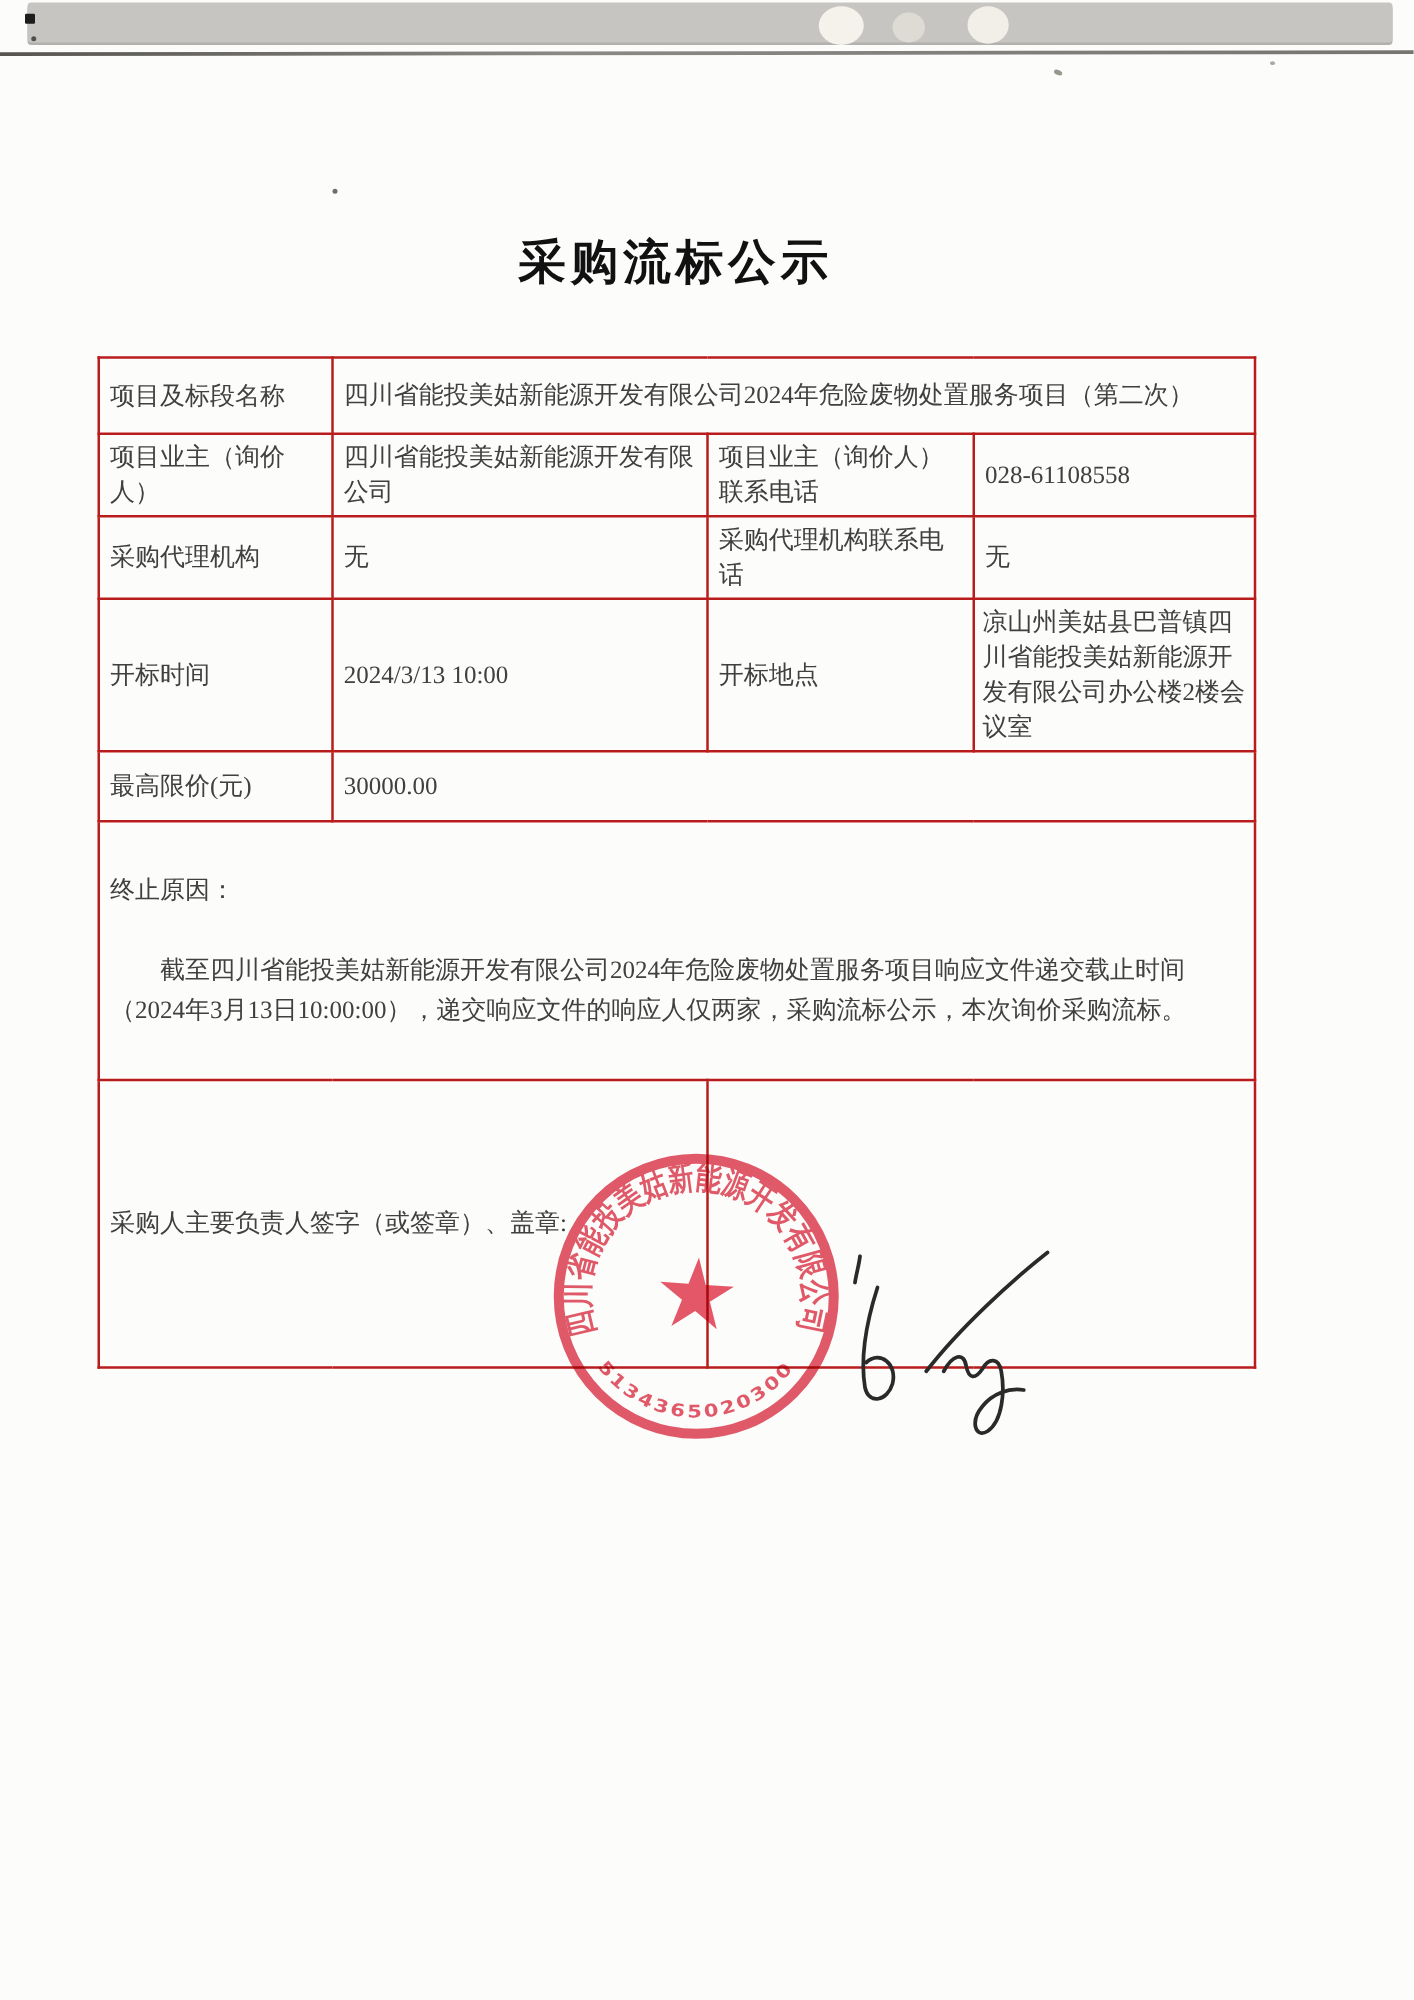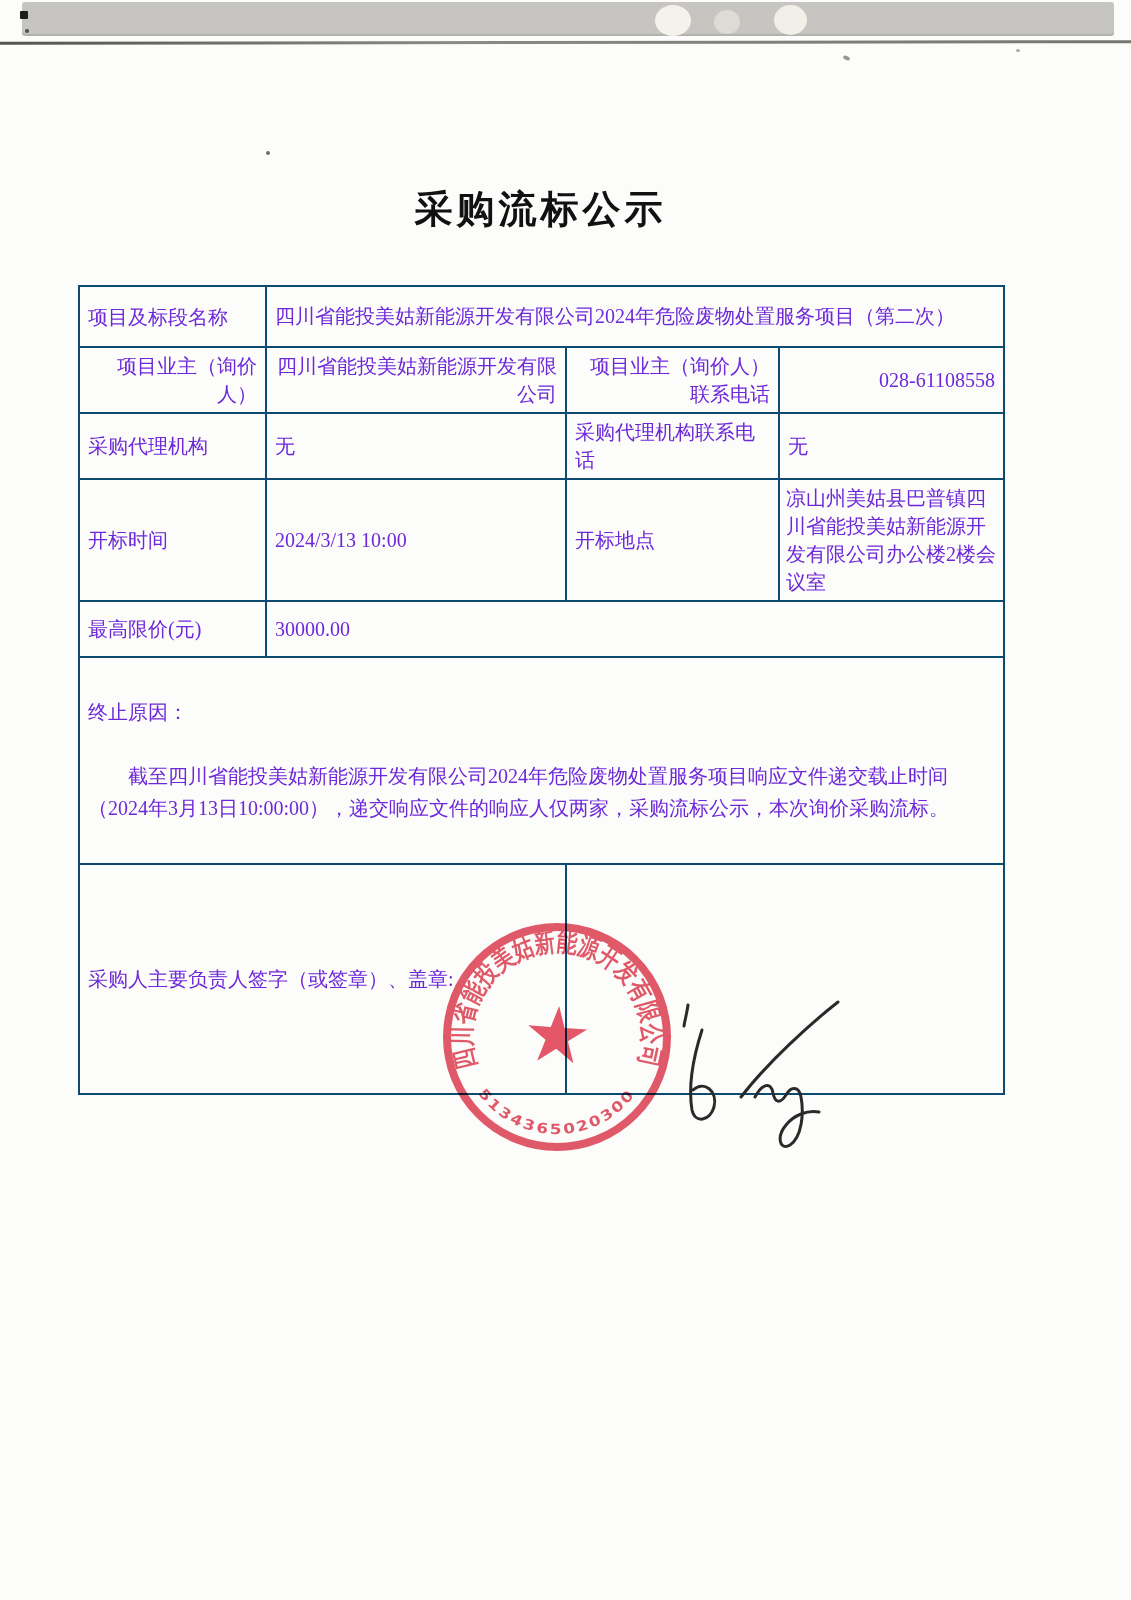--- a/index.html
+++ b/index.html
@@ -27,23 +27,23 @@
   .speck-c { position:absolute; left:1016px; top:49px; width:4px; height:3px; background:#aaa9a1; border-radius:50%; }
 
   
   .doc-title { position:absolute; left:78px; top:184px; width:925px;
     text-align:center; font-size:38px; font-weight:bold; letter-spacing:4px;
     font-family:Liberation Serif, serif; color:#111; }
 
   
   table.main { position:absolute; left:78px; top:285px; width:925px;
     border-collapse:collapse; table-layout:fixed; }
-  table.main td { border:2px solid #0c4a6e; font-size:20px; line-height:1.4;
-    padding:4px 8px; vertical-align:middle; color:#6d28d9; }
-  .r1 { height:61px; } .r2 { height:61px;text-align:right; } .r3 { height:58px;padding-left:44px; }
+  table.main td { border:2px solid #b91c1c; font-size:20px; line-height:1.4;
+    padding:4px 8px; vertical-align:middle; color:#404040; }
+  .r1 { height:61px; } .r2 { height:61px; } .r3 { height:58px;padding-left:44px; }
   .r4 { height:122px; } .r5 { height:56px; } .r6 { height:97px; }
   .r7 { height:207px;padding-left:38px; } .r8 { height:230px; }
   td.center { text-align:left; }
   td.reason-cell { vertical-align:top; padding:8px 10px; }
   .reason-par { text-indent:2em; margin-top:34px; line-height:1.6; }
   td.sign-cell { padding-left:36px; }
 
   
   .stamp { position:absolute; left:439px; top:919px; width:236px; height:236px;
     mix-blend-mode:multiply; opacity:0.9; pointer-events:none; }

